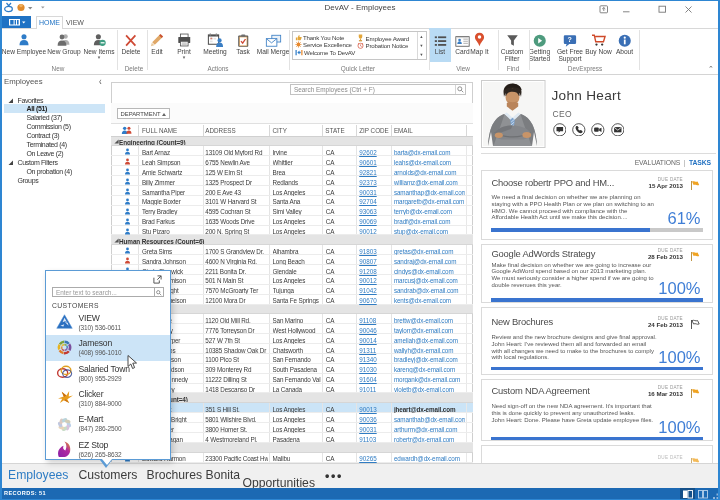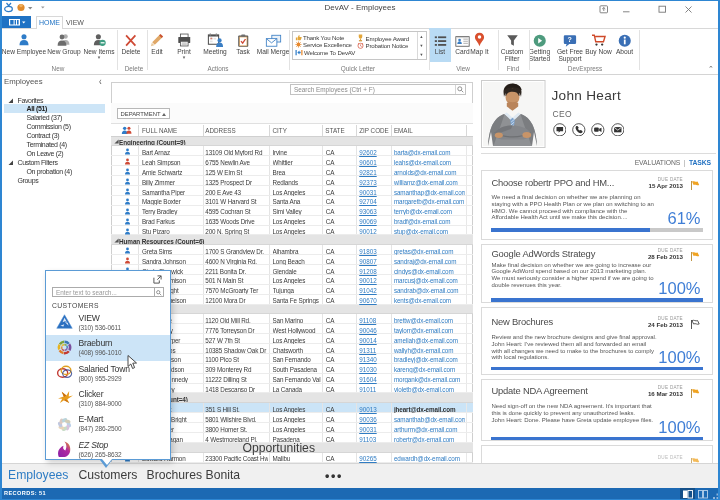--- a/index.html
+++ b/index.html
@@ -810,21 +810,21 @@
         <path d="M1.5 1 l0 9" stroke="#444" stroke-width="0.9"></path>
         <path d="M2 1.6 c2-1.2 3.4 1 5.6 0 l1.6 3.4 c-2.2 1-3.6-1.2-5.6 0z" fill="#fff" stroke="#333" stroke-width="0.8"></path>
       </svg></div>
 <div style="position:absolute;left:9.5px;top:26.5px;font-size:6px;line-height:6.75px;color:#555;">Review and the new brochure designs and give final approval.<br>John Heart: I’ve reviewed them all and forwarded an email<br>with all changes we need to make to the brochures to comply<br>with local regulations.</div>
 <div style="position:absolute;right:11.5px;top:40.2px;font-size:16.5px;color:#3f7ed6;">100%</div>
 <div style="position:absolute;left:8.5px;top:59.2px;width:212.0px;height:3.6px;background:#c9c9c9;">
       <div style="width:212.0px;height:3.6px;background:#3a74cf;"></div>
     </div>
 </div>
 <div class="abs" style="left:481px;top:378.5px;width:232px;height:62.5px;background:#fff;border:1px solid #dadada;overflow:hidden;">
-<div style="position:absolute;left:9.5px;top:5.2px;font-size:9.4px;color:#4a4a4a;letter-spacing:-0.2px;white-space:nowrap;">Update NDA Agreement</div>
+<div style="position:absolute;left:9.5px;top:5.2px;font-size:9.4px;color:#4a4a4a;letter-spacing:-0.2px;white-space:nowrap;">Custom NDA Agreement</div>
 <div style="position:absolute;right:29px;top:5.2px;font-size:4.6px;color:#999;text-align:right;letter-spacing:0.3px;">DUE DATE</div>
 <div style="position:absolute;right:29px;top:10.7px;font-size:6.2px;font-weight:bold;color:#333;text-align:right;">16 Mar 2013</div>
 <div style="position:absolute;right:11px;top:5.7px;"><svg width="11" height="11" viewBox="0 0 11 11">
         <path d="M1.5 1 l0 9" stroke="#b98a30" stroke-width="0.9"></path>
         <path d="M2 1.6 c2-1.2 3.4 1 5.6 0 l1.6 3.4 c-2.2 1-3.6-1.2-5.6 0z" fill="#f0a321"></path>
       </svg></div>
 <div style="position:absolute;left:9.5px;top:23.5px;font-size:6px;line-height:6.75px;color:#555;">Need sign-off on the new NDA agreement. It’s important that<br>this is done quickly to prevent any unauthorized leaks.<br>John Heart: Done. Please have Greta update employee files.</div>
 <div style="position:absolute;right:11.5px;top:38.5px;font-size:16.5px;color:#3f7ed6;">100%</div>
 <div style="position:absolute;left:8.5px;top:57.5px;width:212.0px;height:3.6px;background:#c9c9c9;">
       <div style="width:212.0px;height:3.6px;background:#3a74cf;"></div>
@@ -835,21 +835,21 @@
 <div style="position:absolute;right:11px;top:8.5px;opacity:0.75;"><svg width="11" height="11" viewBox="0 0 11 11">
         <path d="M1.5 1 l0 9" stroke="#b98a30" stroke-width="0.9"></path>
         <path d="M2 1.6 c2-1.2 3.4 1 5.6 0 l1.6 3.4 c-2.2 1-3.6-1.2-5.6 0z" fill="#f0a321"></path>
       </svg></div>
   </div>
 <div class="abs" style="left:2px;top:463px;width:716px;height:24.5px;background:#f0f0f0;border-top:1px solid #d5d5d5;z-index:50;"></div>
 <div class="abs" style="left:8px;top:468px;font-size:12.2px;color:#2e7cc4;z-index:51;">Employees</div>
 <div class="abs" style="left:78.5px;top:468px;font-size:12.2px;color:#3c3c3c;z-index:51;">Customers</div>
 <div class="abs" style="left:146.5px;top:468px;font-size:12.2px;color:#3c3c3c;z-index:51;">Brochures</div>
 <div class="abs" style="left:205.5px;top:468px;font-size:12.2px;color:#3c3c3c;z-index:51;">Bonita</div>
-<div class="abs" style="left:242.5px;top:441px;font-size:12.2px;color:#3c3c3c;z-index:51;">Opportunities</div>
+<div class="abs" style="left:242.5px;top:476px;font-size:12.2px;color:#3c3c3c;z-index:51;">Opportunities</div>
 <div class="abs" style="left:325px;top:468.5px;font-size:12.5px;font-weight:bold;letter-spacing:1.6px;color:#333;z-index:51;">•••</div>
 <div class="abs" style="left:0;top:487.5px;width:720px;height:12.5px;background:#1c69b3;z-index:52;"></div>
 <div class="abs" style="left:4px;top:490px;font-size:5.6px;font-weight:bold;color:#fff;letter-spacing:0.4px;z-index:53;">RECORDS: 51</div>
 <div class="abs" style="left:679.5px;top:487.5px;width:15.5px;height:12.5px;background:#155089;z-index:53;"></div>
 <svg class="abs" style="left:679.5px;top:487.5px;z-index:54;" width="40" height="12.5" viewBox="0 0 40 12.5">
  <rect x="3" y="2.5" width="4.5" height="7.5" fill="#fff"></rect>
  <rect x="8" y="2.5" width="4.5" height="7.5" fill="none" stroke="#fff" stroke-width="0.9"></rect>
  <g stroke="#b6d0ea" stroke-width="0.9" fill="none">
   <rect x="18.5" y="2.5" width="4" height="7.5"></rect>
       <rect x="23.5" y="2.5" width="4" height="7.5"></rect>
@@ -891,21 +891,21 @@
         <path d="M6.4 10.4 A3 3 0 0 1 6.2 7.9" stroke="#e07c28" stroke-width="1.7" fill="none" opacity="0.85"></path>
         <path d="M3.4 11.1 A6 6 0 0 1 3.8 6.0" stroke="#e8b41f" stroke-width="2.6" fill="none"></path>
         <path d="M6.4 7.4 A3 3 0 0 1 8.6 6.0" stroke="#e8b41f" stroke-width="1.7" fill="none" opacity="0.85"></path>
         <path d="M4.1 5.6 A6 6 0 0 1 8.5 3.0" stroke="#7da33c" stroke-width="2.6" fill="none"></path>
         <path d="M8.8 6.0 A3 3 0 0 1 11.2 6.9" stroke="#7da33c" stroke-width="1.7" fill="none" opacity="0.85"></path>
         <path d="M9.0 3.0 A6 6 0 0 1 13.6 5.1" stroke="#3b78b5" stroke-width="2.6" fill="none"></path>
         <path d="M11.3 7.1 A3 3 0 0 1 11.9 9.6" stroke="#3b78b5" stroke-width="1.7" fill="none" opacity="0.85"></path>
         <path d="M13.9 5.6 A6 6 0 0 1 14.2 12.0" stroke="#7b4f9e" stroke-width="2.6" fill="none"></path>
         <path d="M11.9 9.9 A3 3 0 0 1 9.4 12.0" stroke="#7b4f9e" stroke-width="1.7" fill="none" opacity="0.85"></path>
       </svg></div>
-    <div style="position:absolute;left:32.5px;top:67.7px;font-size:8.6px;color:#333;letter-spacing:-0.2px;">Braeburn</div>
+    <div style="position:absolute;left:32.5px;top:67.7px;font-size:8.6px;color:#333;letter-spacing:-0.2px;">Jameson</div>
     <div style="position:absolute;left:32.5px;top:78.7px;font-size:6.5px;letter-spacing:-0.1px;color:#555;">(408) 996-1010</div>
     <div style="position:absolute;left:9.5px;top:94.30000000000001px;"><svg width="18" height="14" viewBox="0 0 19 15">
         <ellipse cx="7" cy="8.6" rx="5.4" ry="4.6" fill="none" stroke="#c23b33" stroke-width="1.5"></ellipse>
         <ellipse cx="10.6" cy="5.8" rx="5.2" ry="4.4" fill="none" stroke="#e0a121" stroke-width="1.5"></ellipse>
         <ellipse cx="11.8" cy="9.2" rx="4.8" ry="4" fill="none" stroke="#2a3f8e" stroke-width="1.2" opacity="0.8"></ellipse>
       </svg></div>
     <div style="position:absolute;left:32.5px;top:93.10000000000001px;font-size:8.6px;color:#333;letter-spacing:-0.2px;">Salaried Town</div>
     <div style="position:absolute;left:32.5px;top:104.10000000000001px;font-size:6.5px;letter-spacing:-0.1px;color:#555;">(800) 955-2929</div>
     <div style="position:absolute;left:9.5px;top:119.70000000000002px;"><svg width="18" height="14" viewBox="0 0 19 15">
         <path d="M2 9 L8 7 6 2 11 6 14 1 13.5 7 18 6 12 10 14 14 8.5 11 4 14 6.5 9.5z" fill="#e89c1c"></path>
@@ -928,19 +928,19 @@
     <div style="position:absolute;left:9.5px;top:170.50000000000003px;"><svg width="15" height="17" viewBox="0 0 16 18">
         <path d="M3 17 C1 12 3 7 8 5 c-1 3 0 4 2 5 c2-4 1-7-1-9.5 c5 1.5 7 6 6 10.5 c-0.8 3.6-3.5 6-7 6z" fill="url(#ez)"></path>
         <defs>
           <linearGradient id="ez" x1="0" y1="1" x2="1" y2="0">
             <stop offset="0" stop-color="#8a1fa8"></stop>
             <stop offset="0.6" stop-color="#b12a9e"></stop>
             <stop offset="1" stop-color="#e8a21c"></stop>
           </linearGradient>
         </defs>
       </svg></div>
-    <div style="position:absolute;left:32.5px;top:169.30000000000004px;font-size:8.6px;color:#333;letter-spacing:-0.2px;font-style:italic;">EZ Stop</div>
+    <div style="position:absolute;left:32.5px;top:169.30000000000004px;font-size:8.6px;color:#333;letter-spacing:-0.2px;">EZ Stop</div>
     <div style="position:absolute;left:32.5px;top:180.30000000000004px;font-size:6.5px;letter-spacing:-0.1px;color:#555;">(626) 265-8632</div>
   </div>
 <div class="abs" style="left:100px;top:459.5px;width:0;height:0;border-left:6.5px solid transparent;border-right:6.5px solid transparent;border-top:8px solid #5b9bd5;z-index:61;"></div>
 <div class="abs" style="left:101.5px;top:459px;width:0;height:0;border-left:5px solid transparent;border-right:5px solid transparent;border-top:6.5px solid #fff;z-index:62;"></div>
 <svg class="abs" style="left:127px;top:355px;z-index:70;" width="11" height="15" viewBox="0 0 11 15">
     <path d="M1 0.5 L1 11.5 L3.8 9 L5.6 13.5 L7.6 12.6 L5.8 8.2 L9.5 8z" fill="#fff" stroke="#333" stroke-width="0.9"></path>
   </svg>
 </body></html>

